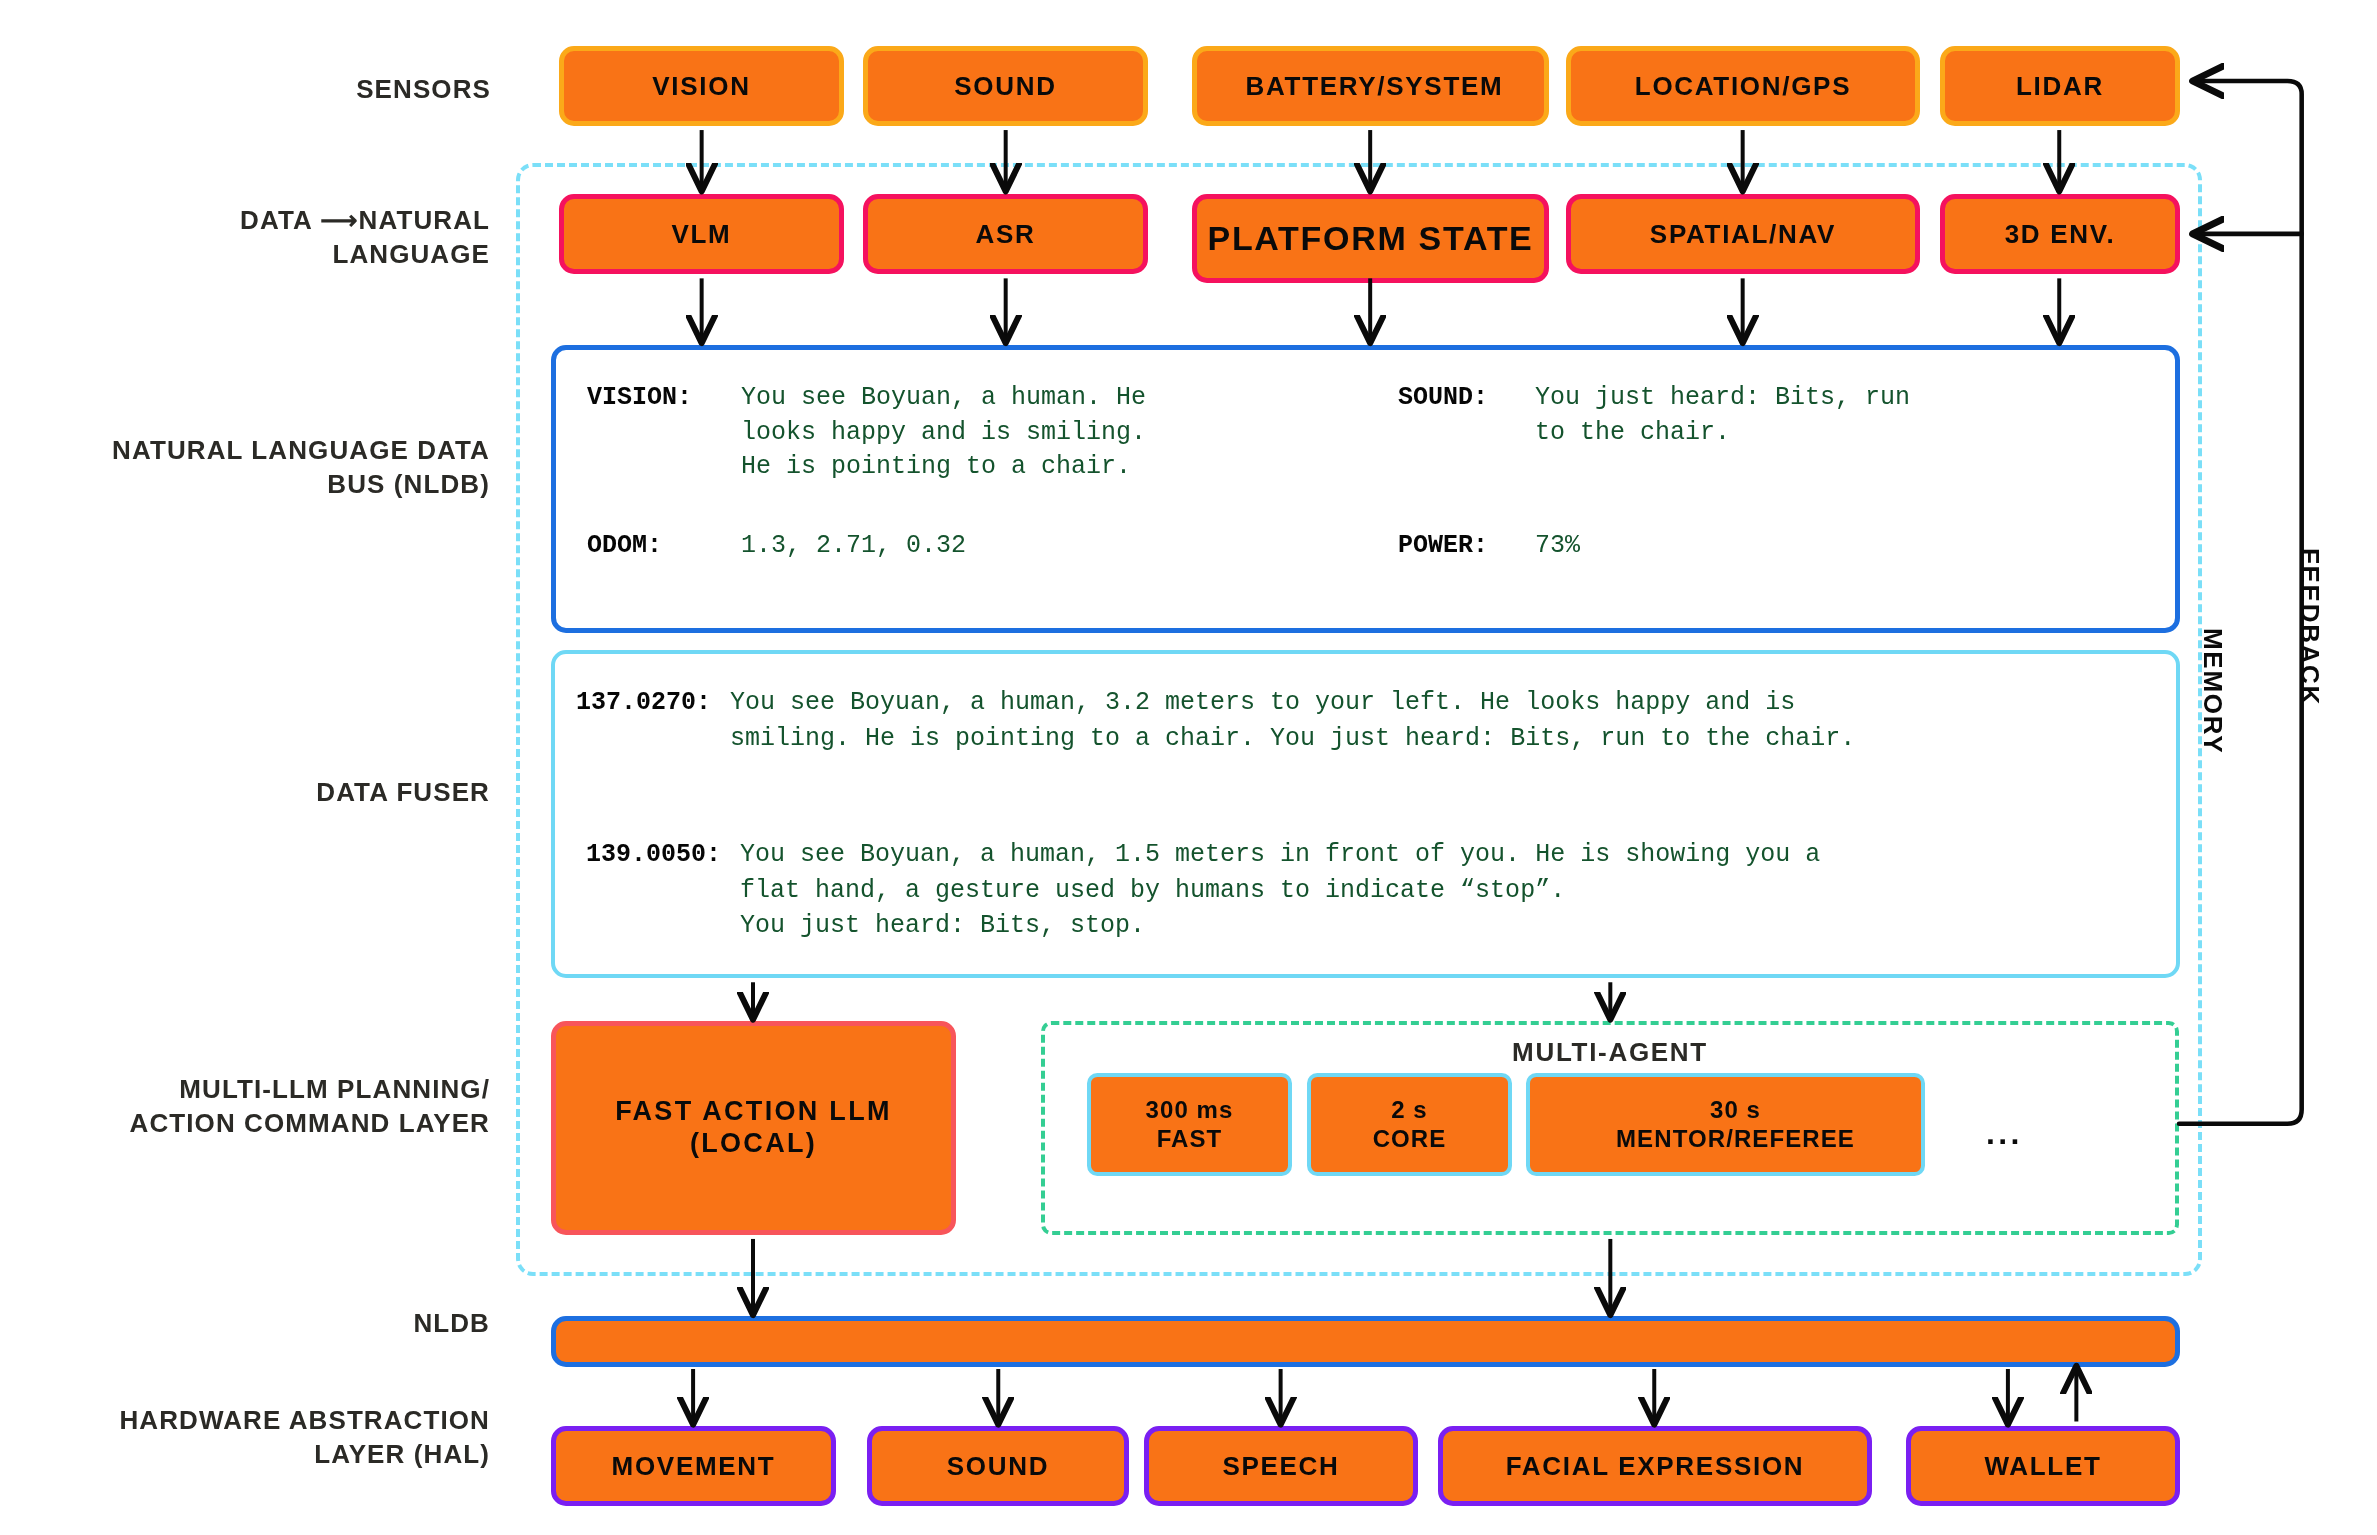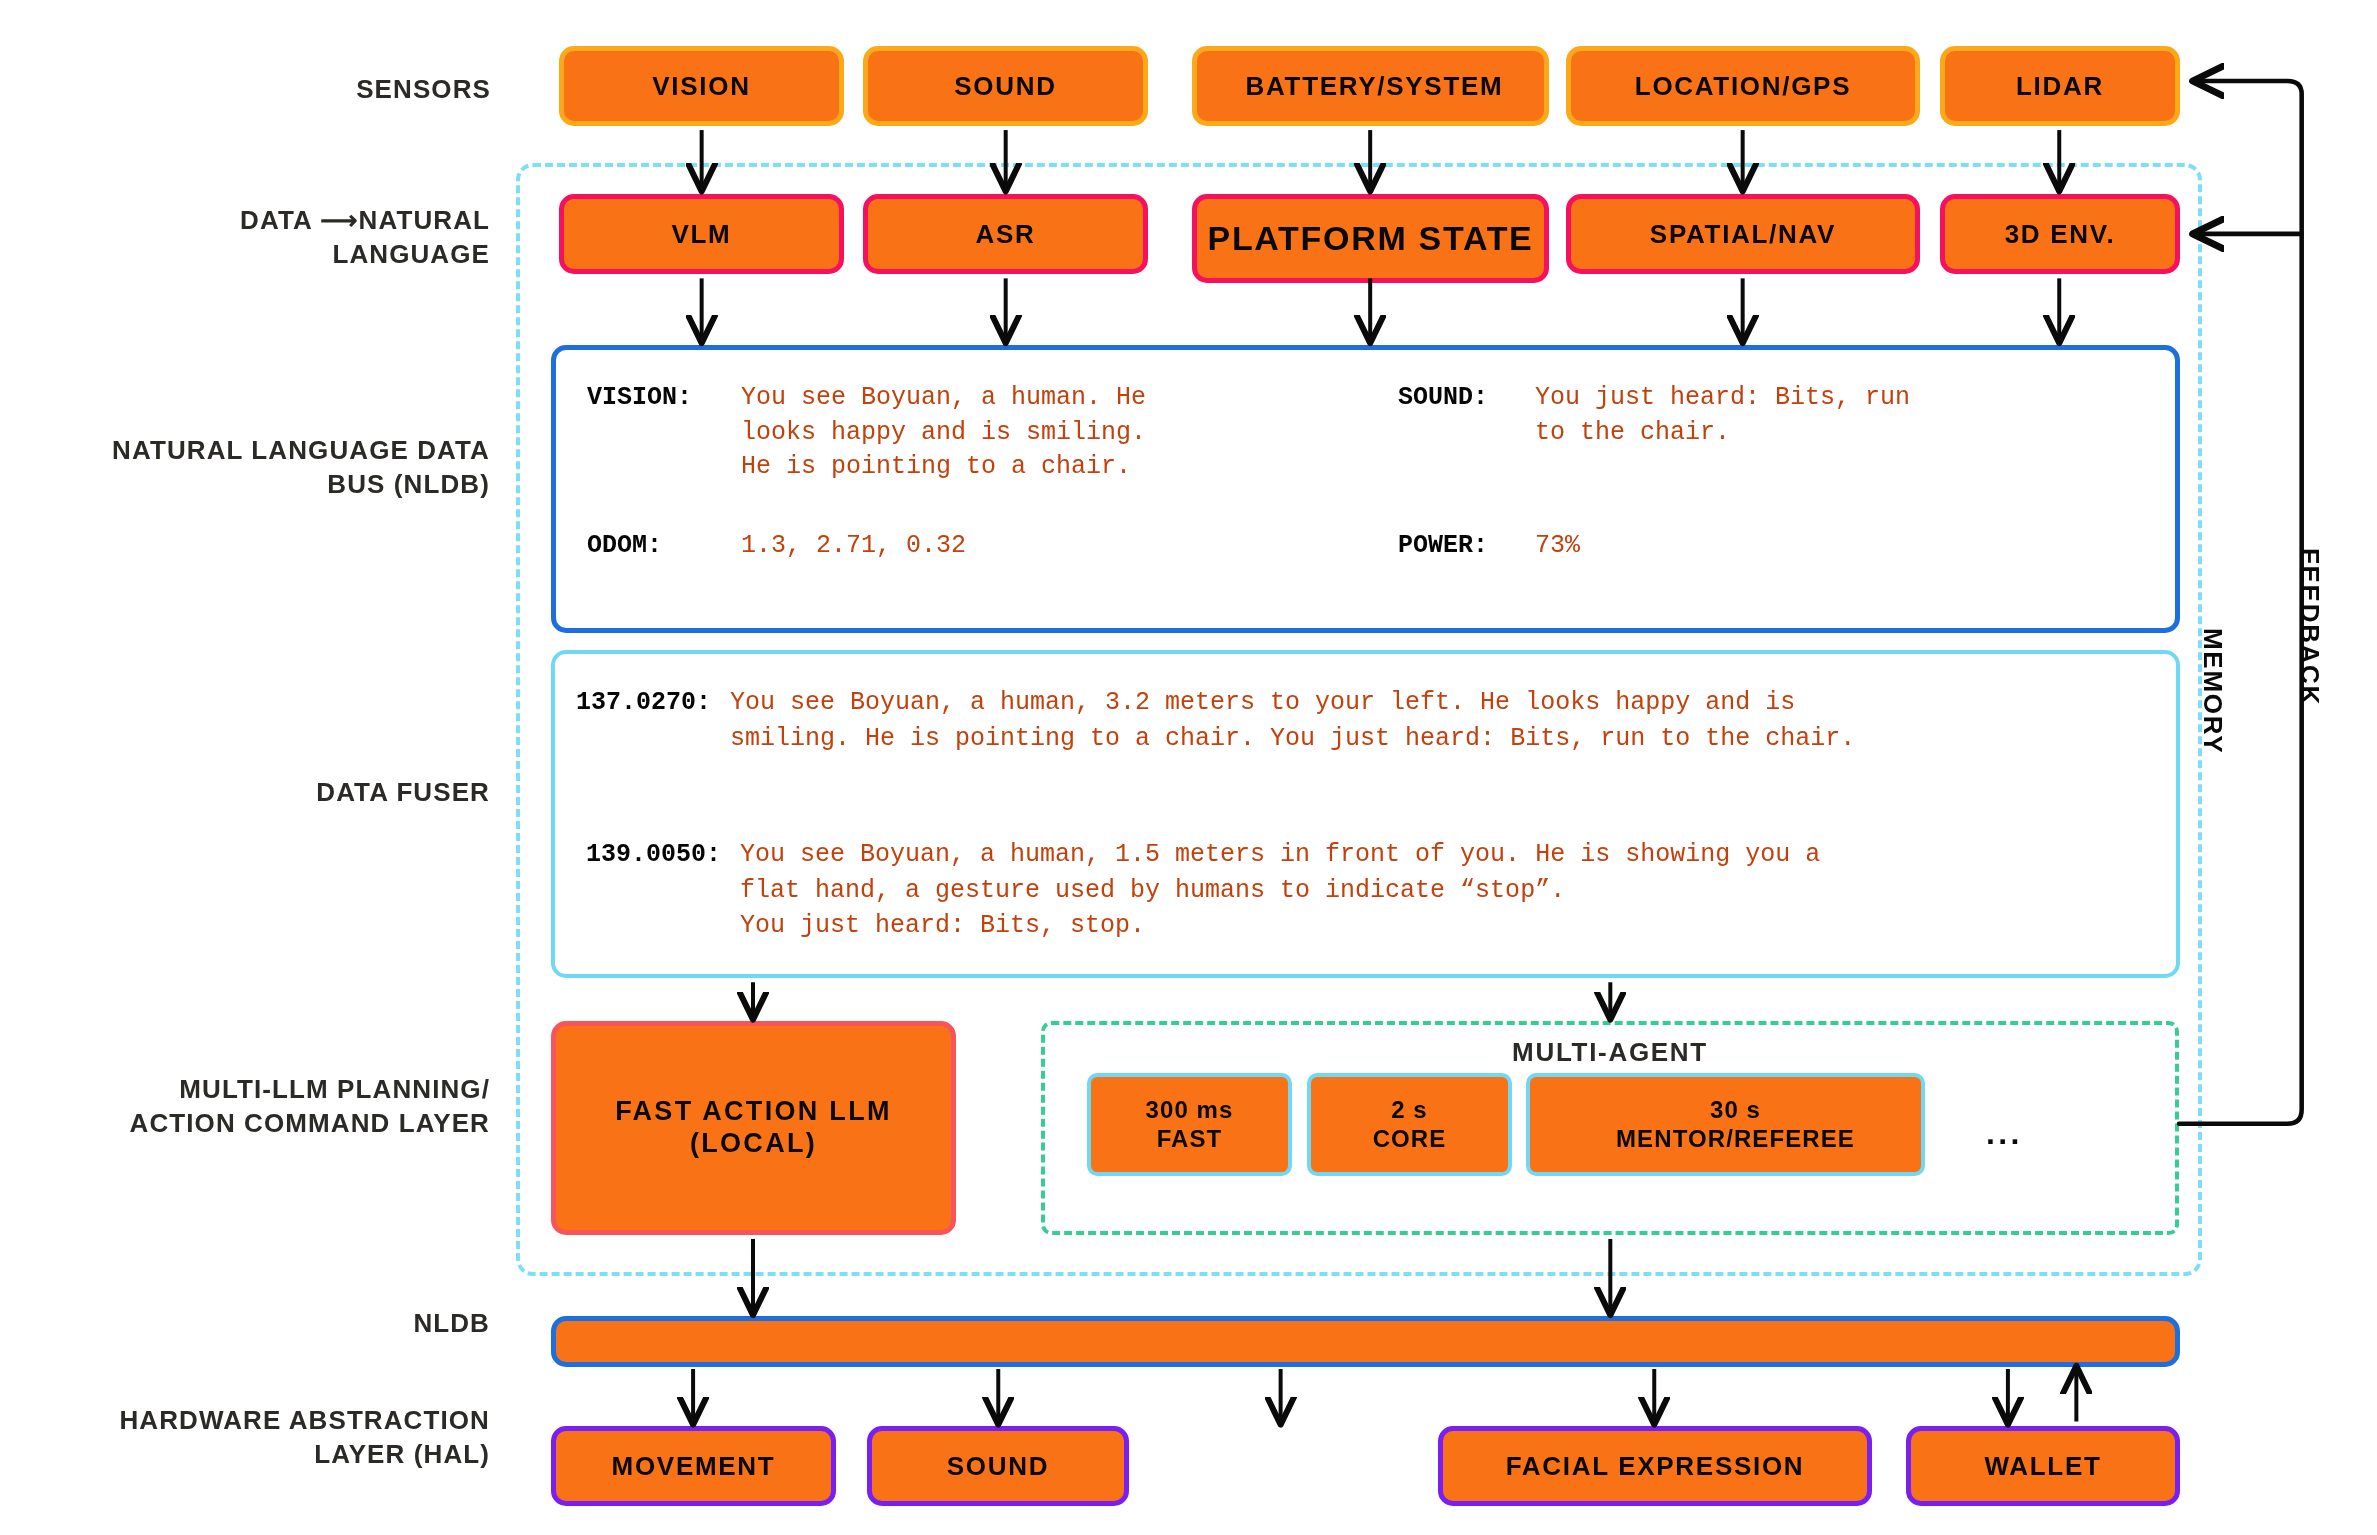--- a/index.html
+++ b/index.html
@@ -38,21 +38,21 @@
   }
   .panel.blue{border:5.7px solid var(--blue);}
   .panel.cyan{border:4px solid var(--cyan2);}
 
   .ent{position:absolute;display:flex;}
   .ent .k{
     font-weight:bold;color:#060606;white-space:pre;flex:0 0 auto;
     font-family:"Liberation Mono","DejaVu Sans Mono",monospace;
   }
   .ent .v{
-    color:#c2410c;white-space:pre-line;flex:1 1 auto;
+    color:#14532d;white-space:pre-line;flex:1 1 auto;
     font-family:"Liberation Mono","DejaVu Sans Mono",monospace;
   }
 
   
   .dashbox{position:absolute;box-sizing:border-box;background:transparent;}
   .memorybox{border:4.6px dashed var(--cyan);border-radius:17px;}
   .multiagentbox{border:4.6px dashed var(--green);border-radius:10.3px;}
 
   
   .vlabel{
@@ -200,20 +200,23 @@
   <div class="nbox nldbbar" style="left:551px;top:1316px;width:1629px;height:51px;"></div>
 
   <div class="nbox hal" style="left:551px;top:1426px;width:285px;height:80px;font-size:26px;">
     <span>MOVEMENT</span>
     </div>
 
   <div class="nbox hal" style="left:867px;top:1426px;width:262px;height:80px;font-size:26px;">
     <span>SOUND</span>
     </div>
 
+  <div class="nbox hal" style="left:1144px;top:1426px;width:274px;height:80px;font-size:26px;">
+    <span>SPEECH</span>
+    </div>
 
   <div class="nbox hal" style="left:1438px;top:1426px;width:434px;height:80px;font-size:26px;">
     <span>FACIAL EXPRESSION</span>
     </div>
 
   <div class="nbox hal" style="left:1906px;top:1426px;width:274px;height:80px;font-size:26px;">
     <span>WALLET</span>
     </div>
 
   <div class="vlabel" style="left:2325px;top:548px;font-size:26px;">FEEDBACK</div>

